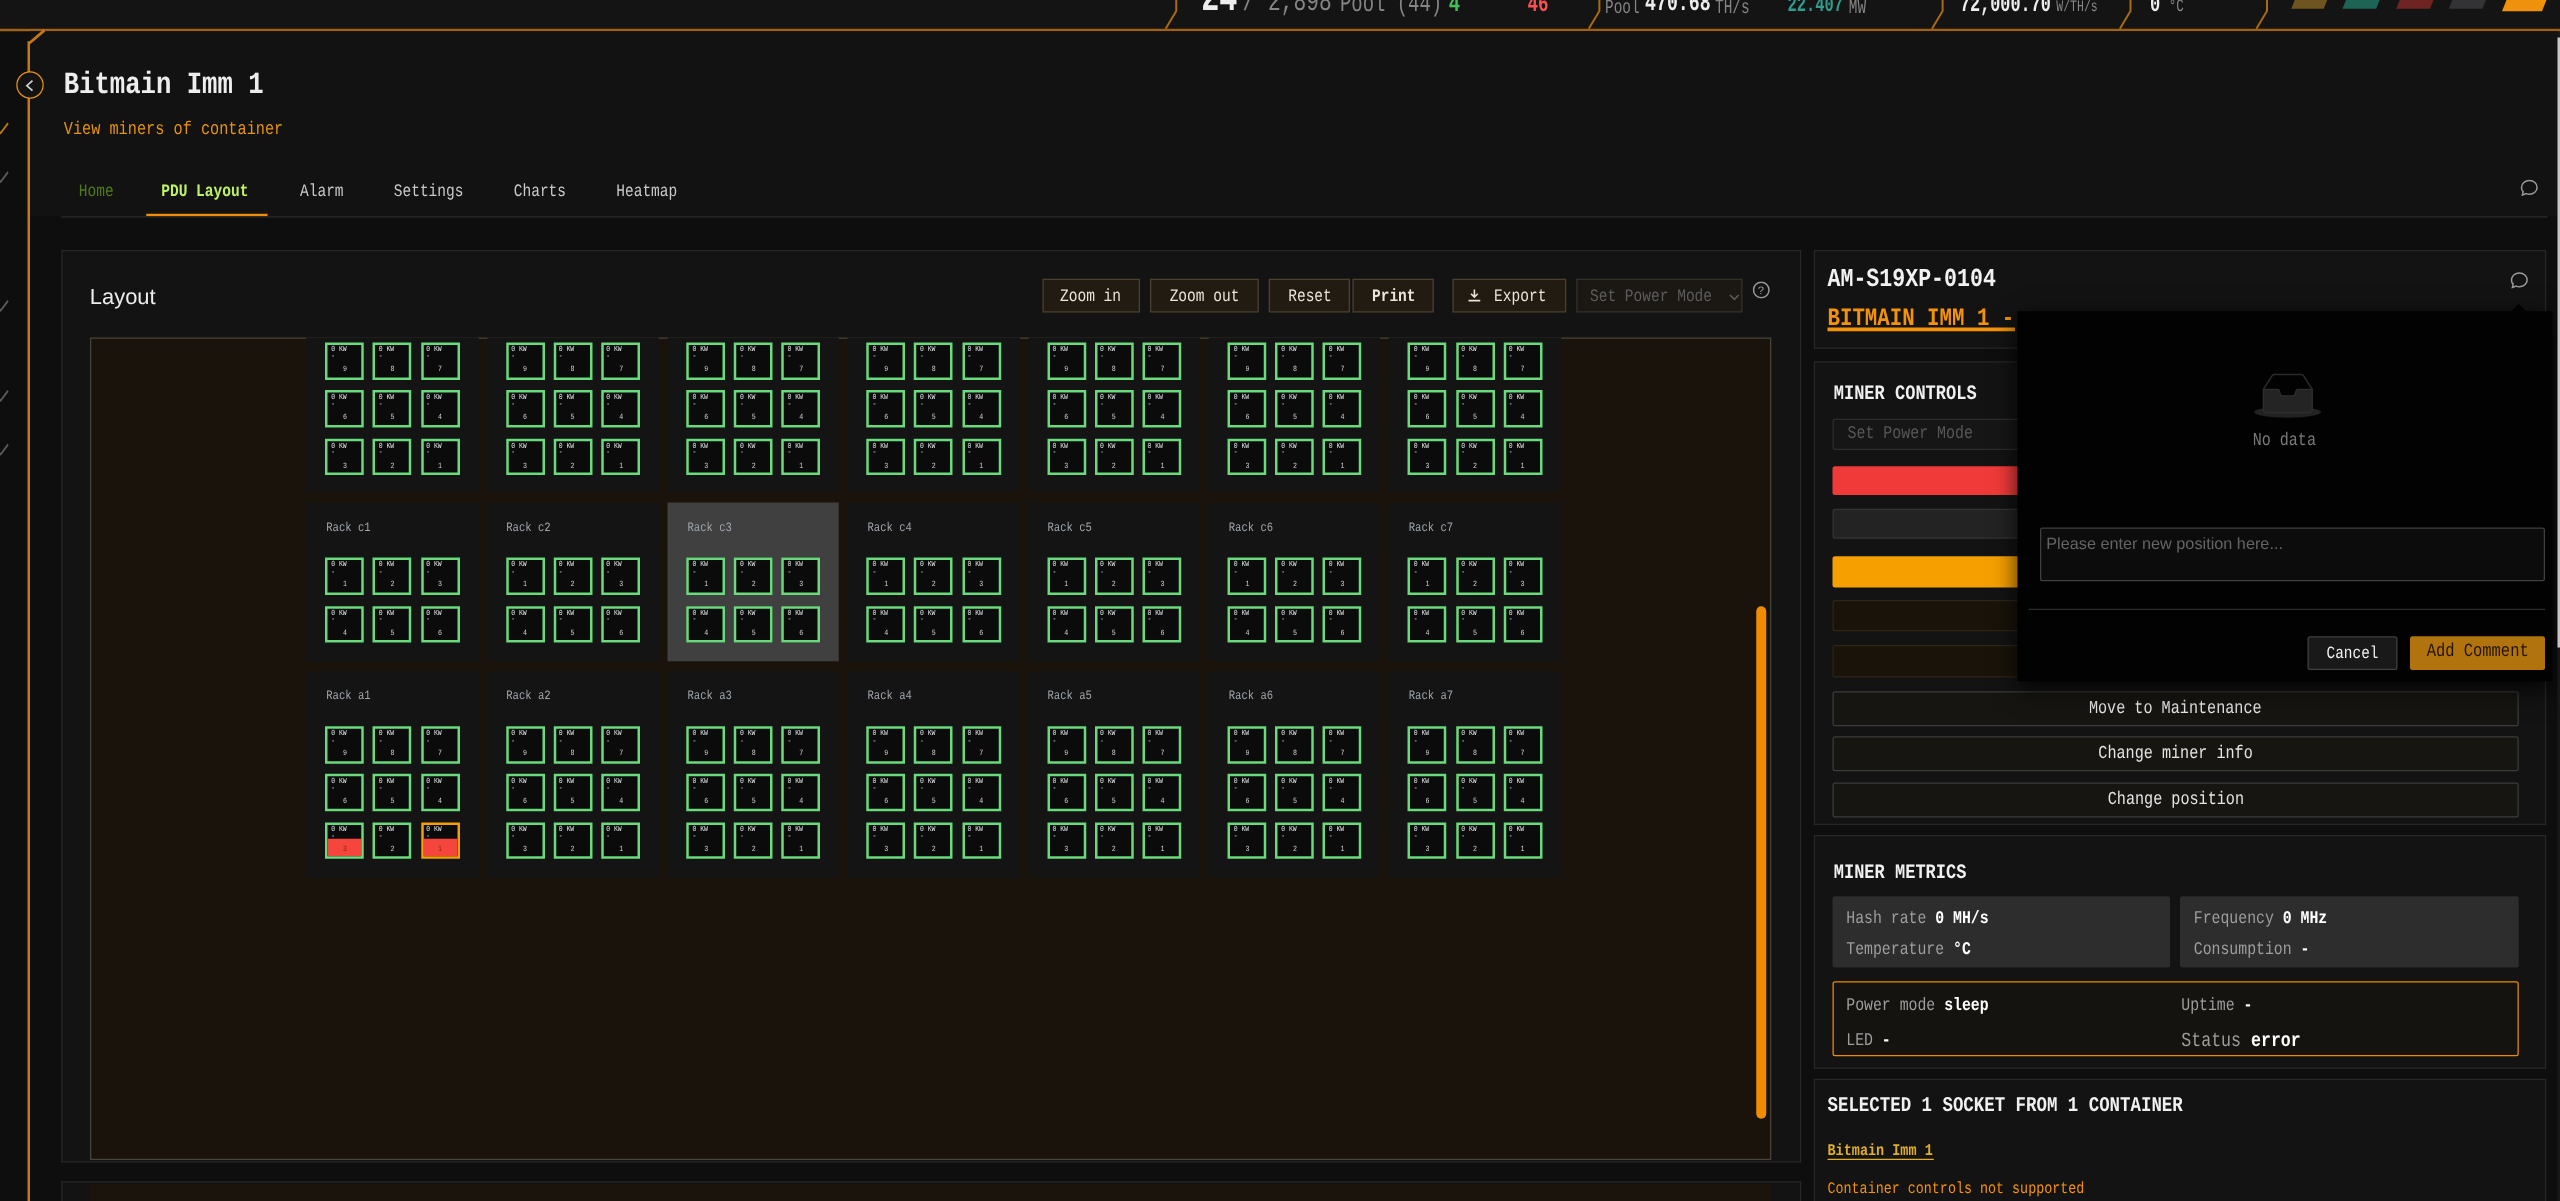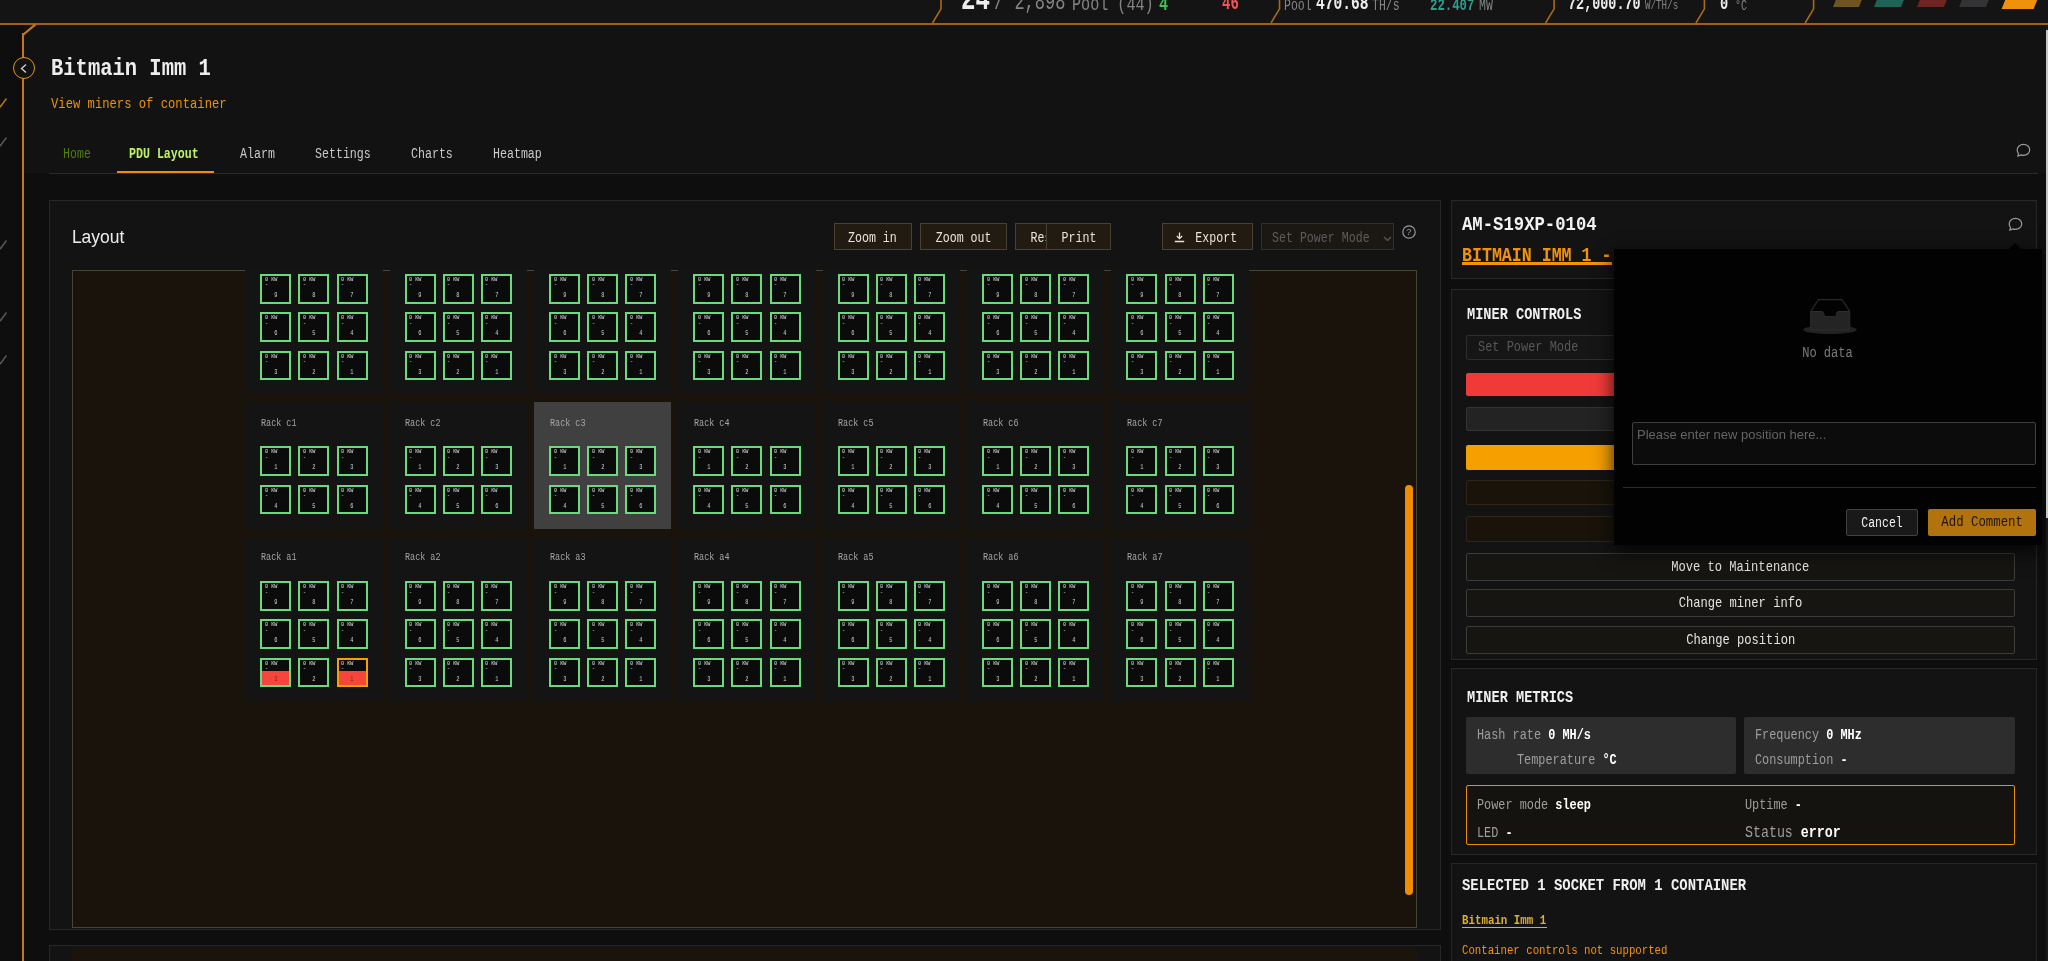--- a/index.html
+++ b/index.html
@@ -82,21 +82,21 @@
 <div class="abs" style="left:117.4px;top:170.5px;width:96.8px;height:2.4px;background:#f08c0a;"></div>
 <div class="abs" style="left:48.7px;top:172.9px;width:1989.8px;height:1px;background:#2b2b2b;"></div>
 <svg class="abs" style="left:2016px;top:143px;" width="15" height="14" viewBox="0 0 15 14">
     <path d="M13.7 6.9c0 3.1-2.8 5.5-6.2 5.5-.9 0-1.8-.2-2.6-.5l-3 1.2.6-2.8C1.6 9.4 1.2 8.2 1.2 6.9c0-3.1 2.8-5.5 6.3-5.5s6.2 2.4 6.2 5.5z" fill="none" stroke="#9a9a9a" stroke-width="1.2"></path>
   </svg>
 <div class="card" style="left:49.3px;top:200.2px;width:1391.3px;height:730.1px;"></div>
 <div class="abs" style="left:71.9px;top:226.5px;font-size:17.5px;color:#ededed;font-family:'Liberation Sans',sans-serif;">Layout</div>
 <div class="btn" style="left:833.6px;top:223px;width:78.1px;height:27px;"><span class="cc">Zoom in</span></div>
 <div class="btn" style="left:919.9px;top:223px;width:86.9px;height:27px;"><span class="cc">Zoom out</span></div>
 <div class="btn" style="left:1015.3px;top:223px;width:65px;height:27px;"><span class="cc">Reset</span></div>
-<div class="btn" style="left:1046px;top:223px;width:65.1px;height:27px;"><span class="cc">Print</span></div>
+<div class="btn" style="left:1082px;top:223px;width:65.1px;height:27px;font-weight:bold;"><span class="cc">Print</span></div>
 <div class="btn" style="left:1161.5px;top:223px;width:91.4px;height:27px;"><svg width="13" height="13" style="vertical-align:-2px;margin-right:5px;">
       <path d="M6.5 1.5v6M3.8 5l2.7 2.7L9.2 5M1.8 10.5h9.4" stroke="#e8e2d8" stroke-width="1.3" fill="none"></path>
     </svg><span class="cc">Export</span></div>
 <div class="btn" style="left:1260.5px;top:223px;width:133.2px;height:27px;background:#1b1813;border-color:#33302a;color:#5c5c5c;"><span class="cc">Set Power Mode</span><svg width="9" height="6" style="margin-left:4px;">
       <path d="M1 1l3.5 3.5L8 1" stroke="#5c5c5c" stroke-width="1.2" fill="none"></path>
     </svg></div>
 <svg class="abs" style="left:1402px;top:225px;" width="14" height="14">
     <circle cx="7" cy="7" r="6.2" fill="none" stroke="#999" stroke-width="1.2"></circle>
     <text x="7" y="10" font-size="9" fill="#999" text-anchor="middle" font-family="Liberation Mono">?</text>
   </svg>
@@ -1021,21 +1021,21 @@
 <div class="ctl" style="top:479.6px;height:25.8px;background:#191309;border:1px solid #2d2619;"></div>
 <div class="ctl" style="top:516.2px;height:25.8px;background:#191309;border:1px solid #2d2619;"></div>
 <div class="bbtn" style="top:553.1px;height:27.6px;line-height:26px;"><span class="cc">Move to Maintenance</span></div>
 <div class="bbtn" style="top:589.3px;height:27.7px;line-height:26px;"><span class="cc">Change miner info</span></div>
 <div class="bbtn" style="top:625.9px;height:27.7px;line-height:26px;"><span class="cc">Change position</span></div>
 <div class="card" style="left:1450.5px;top:668.4px;width:586.5px;height:186.2px;"></div>
 <div class="abs" style="left:1466.6px;top:690.1px;font-size:16.4px;line-height:16.4px;color:#f0f0f0;font-weight:bold;"><span class="cx">MINER METRICS</span></div>
 <div class="abs" style="left:1465.5px;top:717px;width:270.8px;height:57px;background:#2d2d2d;border-radius:2px;"></div>
 <div class="abs" style="left:1744px;top:717px;width:271.2px;height:57px;background:#2d2d2d;border-radius:2px;"></div>
 <div class="abs" style="left:1476.5px;top:727.7px;font-size:14.3px;line-height:14.3px;color:#9e9e9e;"><span class="cx">Hash rate <span class="val">0 MH/s</span></span></div>
-<div class="abs" style="left:1476.5px;top:752.9px;font-size:14.3px;line-height:14.3px;color:#9e9e9e;margin-left:40px;"><span class="cx">Temperature <span class="val">°C</span></span></div>
+<div class="abs" style="left:1476.5px;top:752.9px;font-size:14.3px;line-height:14.3px;color:#9e9e9e;"><span class="cx">Temperature <span class="val">°C</span></span></div>
 <div class="abs" style="left:1755px;top:727.7px;font-size:14.3px;line-height:14.3px;color:#9e9e9e;"><span class="cx">Frequency <span class="val">0 MHz</span></span></div>
 <div class="abs" style="left:1755px;top:752.9px;font-size:14.3px;line-height:14.3px;color:#9e9e9e;"><span class="cx">Consumption <span class="val">-</span></span></div>
 <div class="abs" style="left:1465.5px;top:785.3px;width:549.7px;height:60px;border:1.5px solid #f08c00;background:#151310;border-radius:2px;"></div>
 <div class="abs" style="left:1477px;top:797.6px;font-size:14.3px;line-height:14.3px;color:#9e9e9e;"><span class="cx">Power mode <span class="val">sleep</span></span></div>
 <div class="abs" style="left:1477px;top:825.6px;font-size:14.3px;line-height:14.3px;color:#9e9e9e;"><span class="cx">LED <span class="val">-</span></span></div>
 <div class="abs" style="left:1744.5px;top:797.6px;font-size:14.3px;line-height:14.3px;color:#9e9e9e;"><span class="cx">Uptime <span class="val">-</span></span></div>
 <div class="abs" style="left:1744.5px;top:825.6px;font-size:16px;line-height:14.3px;color:#9e9e9e;"><span class="cx">Status <span class="val">error</span></span></div>
 <div class="card" style="left:1450.5px;top:862.6px;width:586.5px;height:120px;"></div>
 <div class="abs" style="left:1461.6px;top:878.2px;font-size:16.8px;line-height:16.8px;color:#f0f0f0;font-weight:bold;"><span class="cx">SELECTED 1 SOCKET FROM 1 CONTAINER</span></div>
 <div class="abs" style="left:1461.6px;top:913.9px;font-size:13px;line-height:13px;color:#dfaf2b;font-weight:bold;"><span class="cx">Bitmain Imm 1</span></div>

